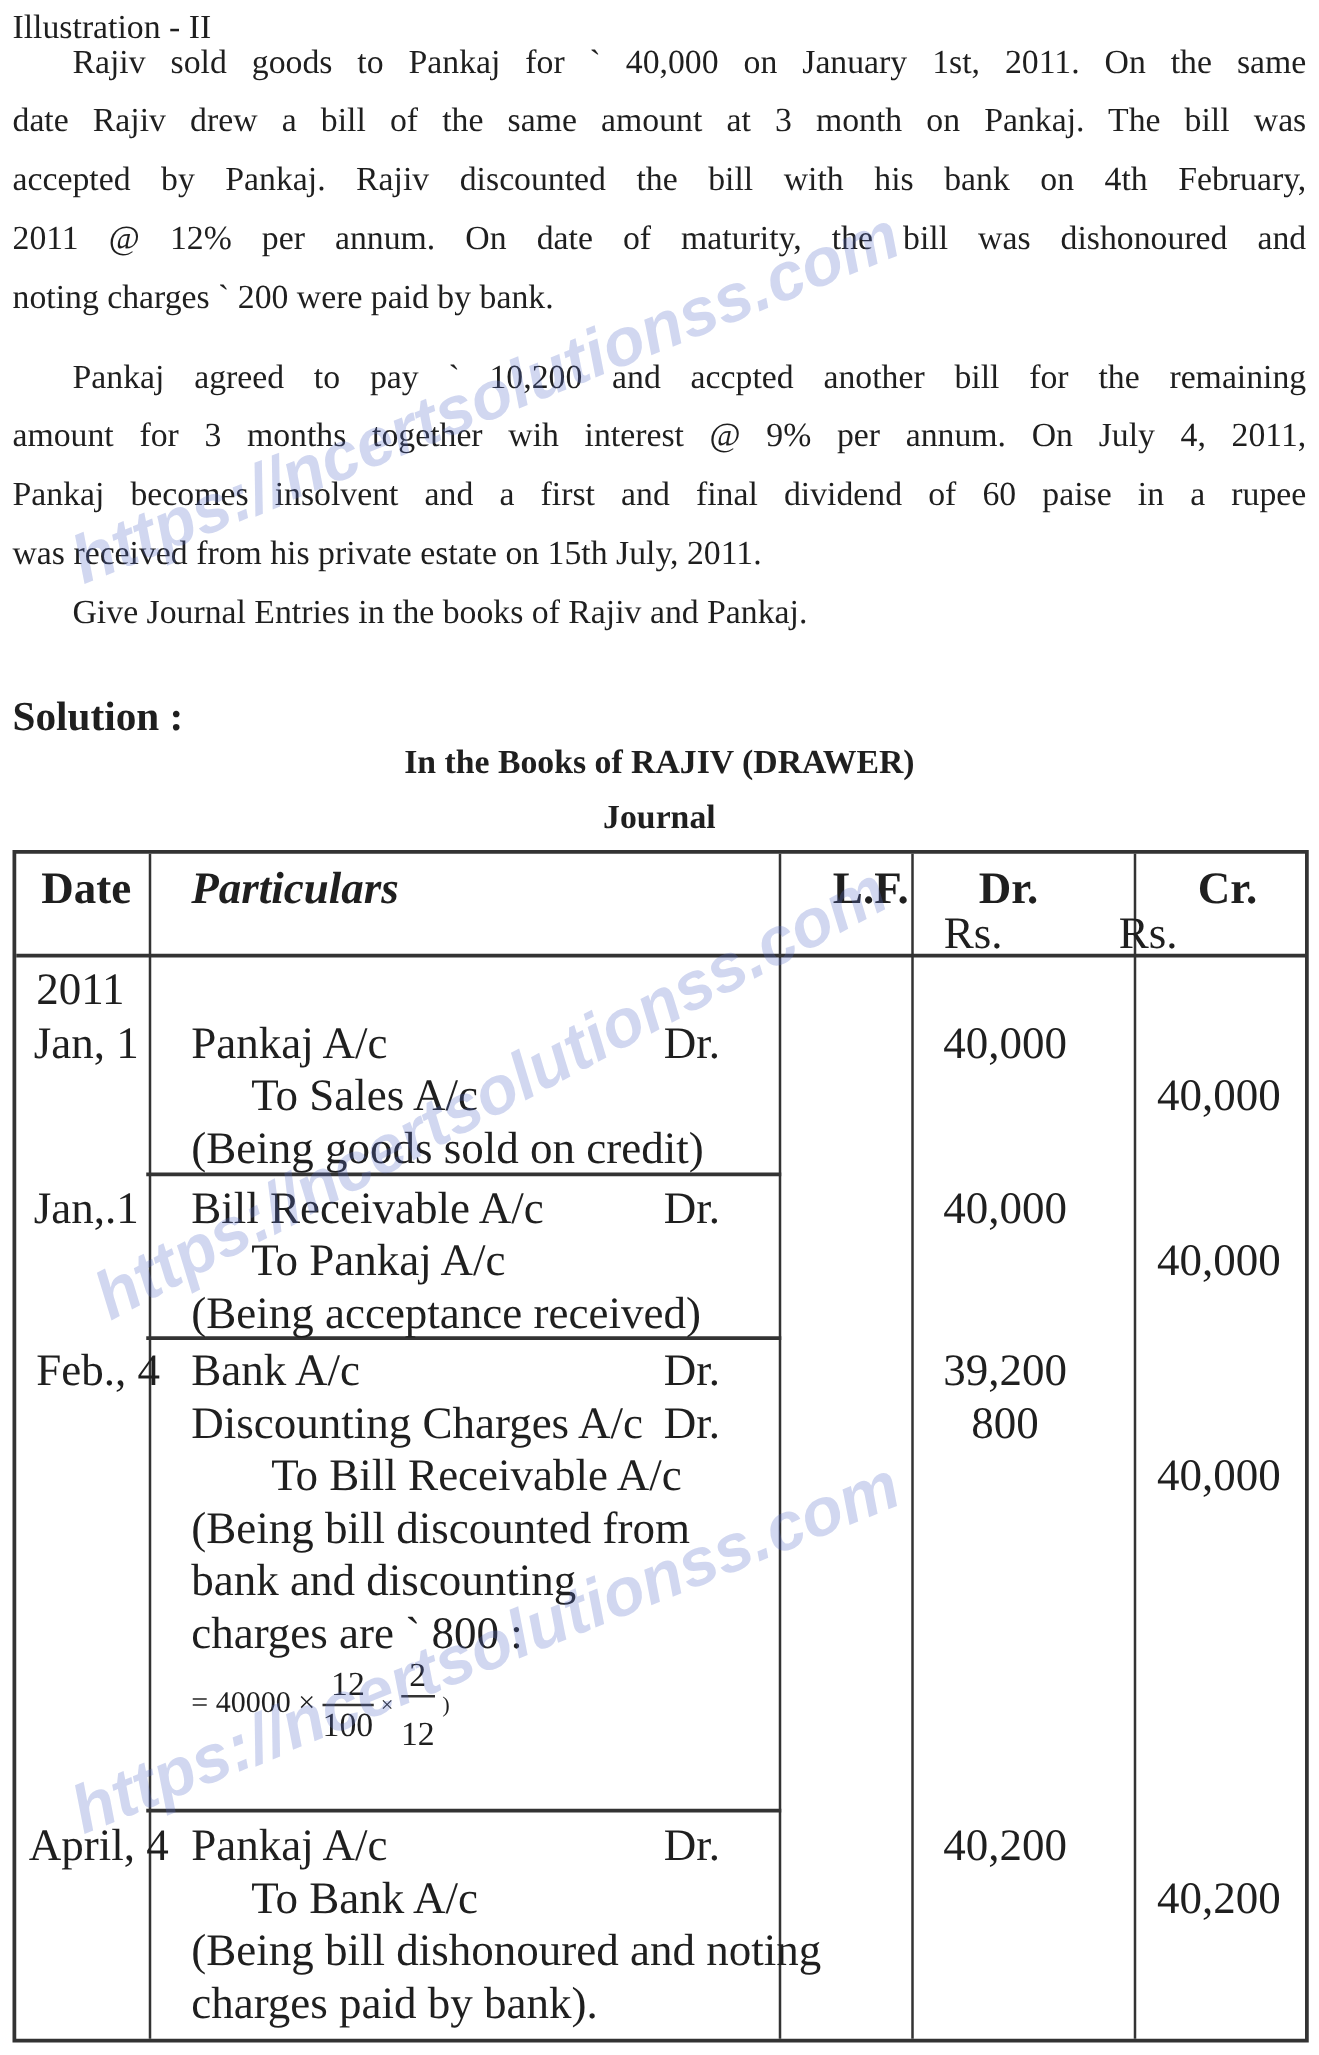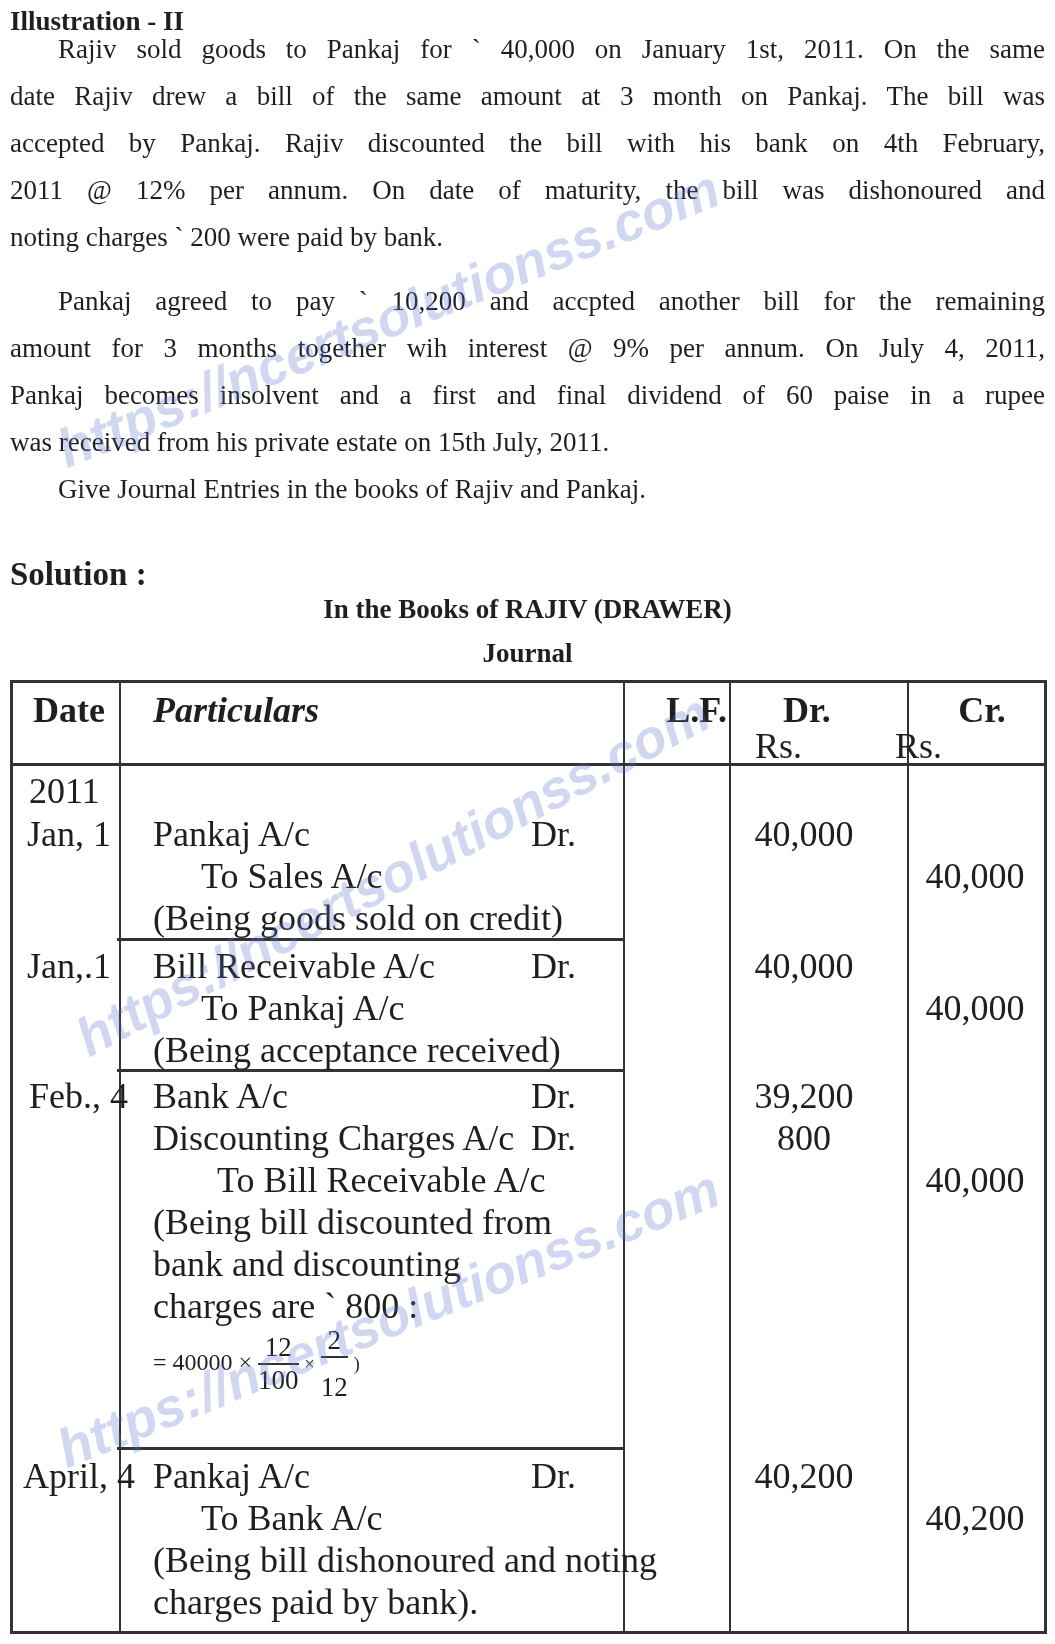--- a/index.html
+++ b/index.html
@@ -2,21 +2,21 @@
 <html><head>
 <meta charset="utf-8">
 <style>
   html, body { margin: 0; padding: 0; background: #ffffff; }
   body {
     width: 1055px; height: 1644px; position: relative; overflow: hidden;
     font-family: "Liberation Serif", "DejaVu Serif", serif;
     color: #1f1f1f;
   }
   .abs { position: absolute; white-space: nowrap; }
-  .title { left: 10px; top: 6px; font-size: 27px; font-weight: bold; }
+  .title { left: 10px; top: 6px; font-size: 27px; font-weight: normal; }
   .para { left: 10px; width: 1035px; font-size: 27px; line-height: 47px; text-align: justify; }
   .para .ln { display: block; height: 47px; white-space: nowrap; }
   .para .ln.just { text-align: justify; text-align-last: justify; }
   .solution { left: 10px; top: 556px; font-size: 33px; font-weight: bold; }
   .books { left: 0; width: 1055px; top: 594px; text-align: center; font-size: 27px; font-weight: bold; }
   .journal { left: 0; width: 1055px; top: 638px; text-align: center; font-size: 27px; font-weight: bold; }
 
   .tbl { position: absolute; left: 10px; top: 680px; width: 1037px; height: 954px; border: 3px solid #333; box-sizing: border-box; }
   .vline { position: absolute; top: 0; bottom: 0; border-left: 2px solid #333; }
   .hline { position: absolute; border-top: 3px solid #333; }

